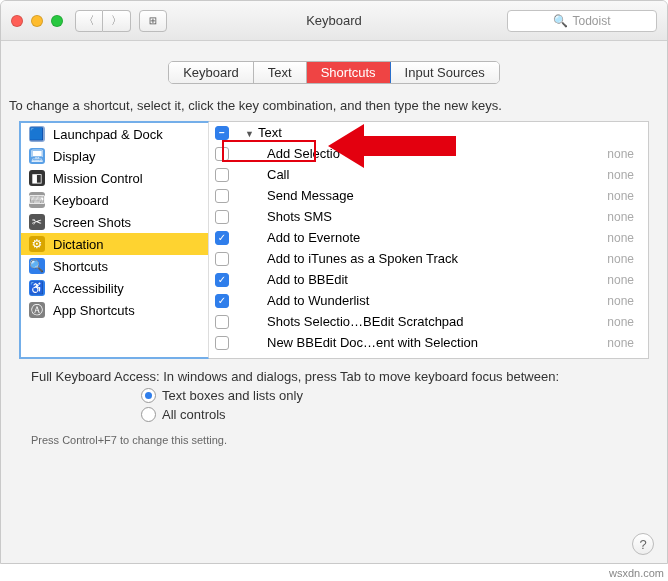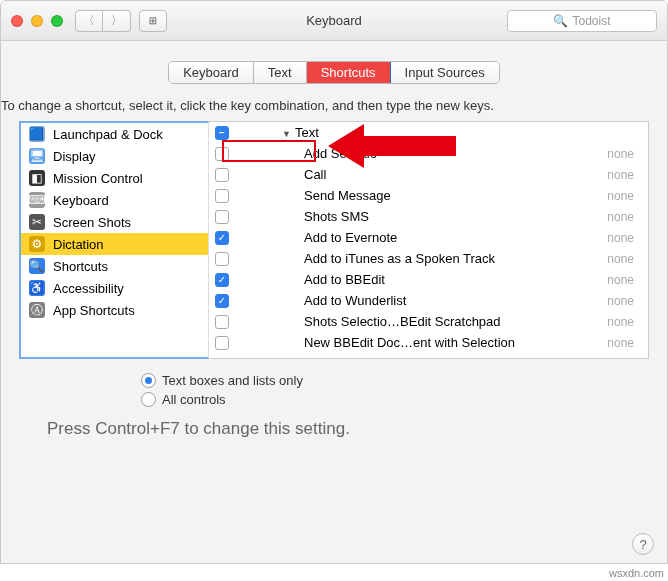--- a/index.html
+++ b/index.html
@@ -14,42 +14,42 @@
   .navbtn:first-child { border-radius: 4px 0 0 4px; }
   .navbtn:last-child { border-radius: 0 4px 4px 0; border-left: none; }
   .gridbtn { margin-left: 8px; width: 28px; height: 22px; border: 1px solid #bcbcbc; border-radius: 4px; background: linear-gradient(#fff,#eee); display: flex; align-items: center; justify-content: center; font-size: 10px; color: #555; cursor: default; }
   .title { position: absolute; left: 0; right: 0; text-align: center; font-size: 13px; color: #3b3b3b; pointer-events: none; }
   .search { margin-left: auto; width: 150px; height: 22px; border: 1px solid #c3c3c3; border-radius: 4px; background: #fff; display: flex; align-items: center; justify-content: center; gap: 4px; color: #9a9a9a; font-size: 12px; }
   .tabs { display: flex; justify-content: center; margin: 20px 0 14px; }
   .seg { border: 1px solid #b8b8b8; border-radius: 5px; overflow: hidden; display: flex; }
   .seg-item { padding: 3px 14px; font-size: 13px; background: linear-gradient(#fff,#f1f1f1); color: #333; border-right: 1px solid #b8b8b8; cursor: default; }
   .seg-item:last-child { border-right: none; }
   .seg-item.active { background: #ef4444; color: #fff; border-color: #2a6fcb; }
-  .instruct { font-size: 13px; color: #333; padding: 0 0 8px; }
+  .instruct { font-size: 13px; color: #333; padding: 0 8px 8px; }
   .panels { display: flex; padding: 0 18px; gap: 0; }
   .left-list { width: 190px; height: 238px; border: 2px solid #73aee9; background: #fff; border-right: 1px solid #ddd; overflow: hidden; }
   .cat { display: flex; align-items: center; gap: 8px; padding: 3px 8px; font-size: 13px; cursor: default; }
   .cat.sel { background: #fed330; }
   .ic { width: 16px; height: 16px; display: inline-flex; align-items: center; justify-content: center; font-size: 12px; border-radius: 3px; flex-shrink: 0; }
   .right-list { flex: 1; height: 238px; border: 1px solid #ccc; border-left: none; background: #fff; overflow-y: auto; position: relative; }
   .row { display: flex; align-items: center; padding: 2px 6px; font-size: 13px; height: 21px; }
   .row.header { background: #fff; }
   .cb { width: 14px; height: 14px; margin-right: 8px; border: 1px solid #aaa; border-radius: 3px; background: #fff; display: inline-flex; align-items: center; justify-content: center; font-size: 10px; flex-shrink: 0; }
   .cb.checked { background: #2f7eeb; border-color: #2f7eeb; color: #fff; }
   .cb.mixed { background: #2f7eeb; border-color: #2f7eeb; color:#fff; font-weight:bold;}
-  .row .label { flex: 1; white-space: nowrap; overflow: hidden; text-overflow: ellipsis; padding-left: 30px; margin-left: 37px; }
+  .row .label { flex: 1; white-space: nowrap; overflow: hidden; text-overflow: ellipsis; padding-left: 30px; }
   .row.header .label { padding-left: 8px; }
   .row .short { font-size: 12px; color: #aaa; padding-right: 8px; }
   .restore-row { display: flex; justify-content: flex-end; padding: 10px 18px 6px; }
   .btn { padding: 3px 14px; font-size: 13px; border: 1px solid #b8b8b8; border-radius: 4px; background: linear-gradient(#fff,#eee); cursor: default; }
   .fka { padding: 10px 30px 0; font-size: 13px; color: #333; }
   .radio-row { display: flex; align-items: center; gap: 6px; margin: 4px 0 0 110px; }
   .radio { width: 15px; height: 15px; border: 1px solid #999; border-radius: 50%; display: inline-flex; align-items: center; justify-content: center; background:#fff;}
   .radio.on::after { content:''; width:7px; height:7px; border-radius:50%; background:#2f7eeb; }
-  .footnote { font-size: 17px; color: #666; padding: 12px 46px; }
+  .footnote { font-size: 11px; color: #666; padding: 12px 30px; }
   .helpbtn { position: absolute; right: 14px; bottom: 26px; width: 22px; height: 22px; border: 1px solid #bcbcbc; border-radius: 50%; background: linear-gradient(#fff,#eee); display: flex; align-items: center; justify-content: center; color: #666; font-size: 13px; cursor: default; }
   .watermark { position: absolute; right: 4px; bottom: 2px; font-size: 11px; color: #888; }
   
   .arrow { position: absolute; left: 328px; top: 118px; pointer-events: none; }
   .red-outline { position: absolute; left: 222px; top: 140px; width: 94px; height: 22px; border: 2px solid #e3000f; pointer-events:none; z-index:5;}
   .disclosure { display:inline-block; margin-right:4px; font-size:9px; color:#555;}
   .right-list::-webkit-scrollbar{width:14px;} .right-list::-webkit-scrollbar-thumb{background:#c0c0c0;border-radius:7px;border:3px solid #fff;}
 </style>
 </head>
 <body>
@@ -176,20 +176,21 @@
         <div class="row">
           <span class="cb"></span>
           <span class="label">New BBEdit Doc…ent with Selection</span>
           <span class="short">none</span>
         </div>
       </div>
   </div>
 
 
   <div class="fka">
+    <div>Full Keyboard Access: In windows and dialogs, press Tab to move keyboard focus between:</div>
     <div class="radio-row">
       <span class="radio on"></span>
       <span>Text boxes and lists only</span>
     </div>
     <div class="radio-row">
       <span class="radio"></span>
       <span>All controls</span>
     </div>
   </div>
 

